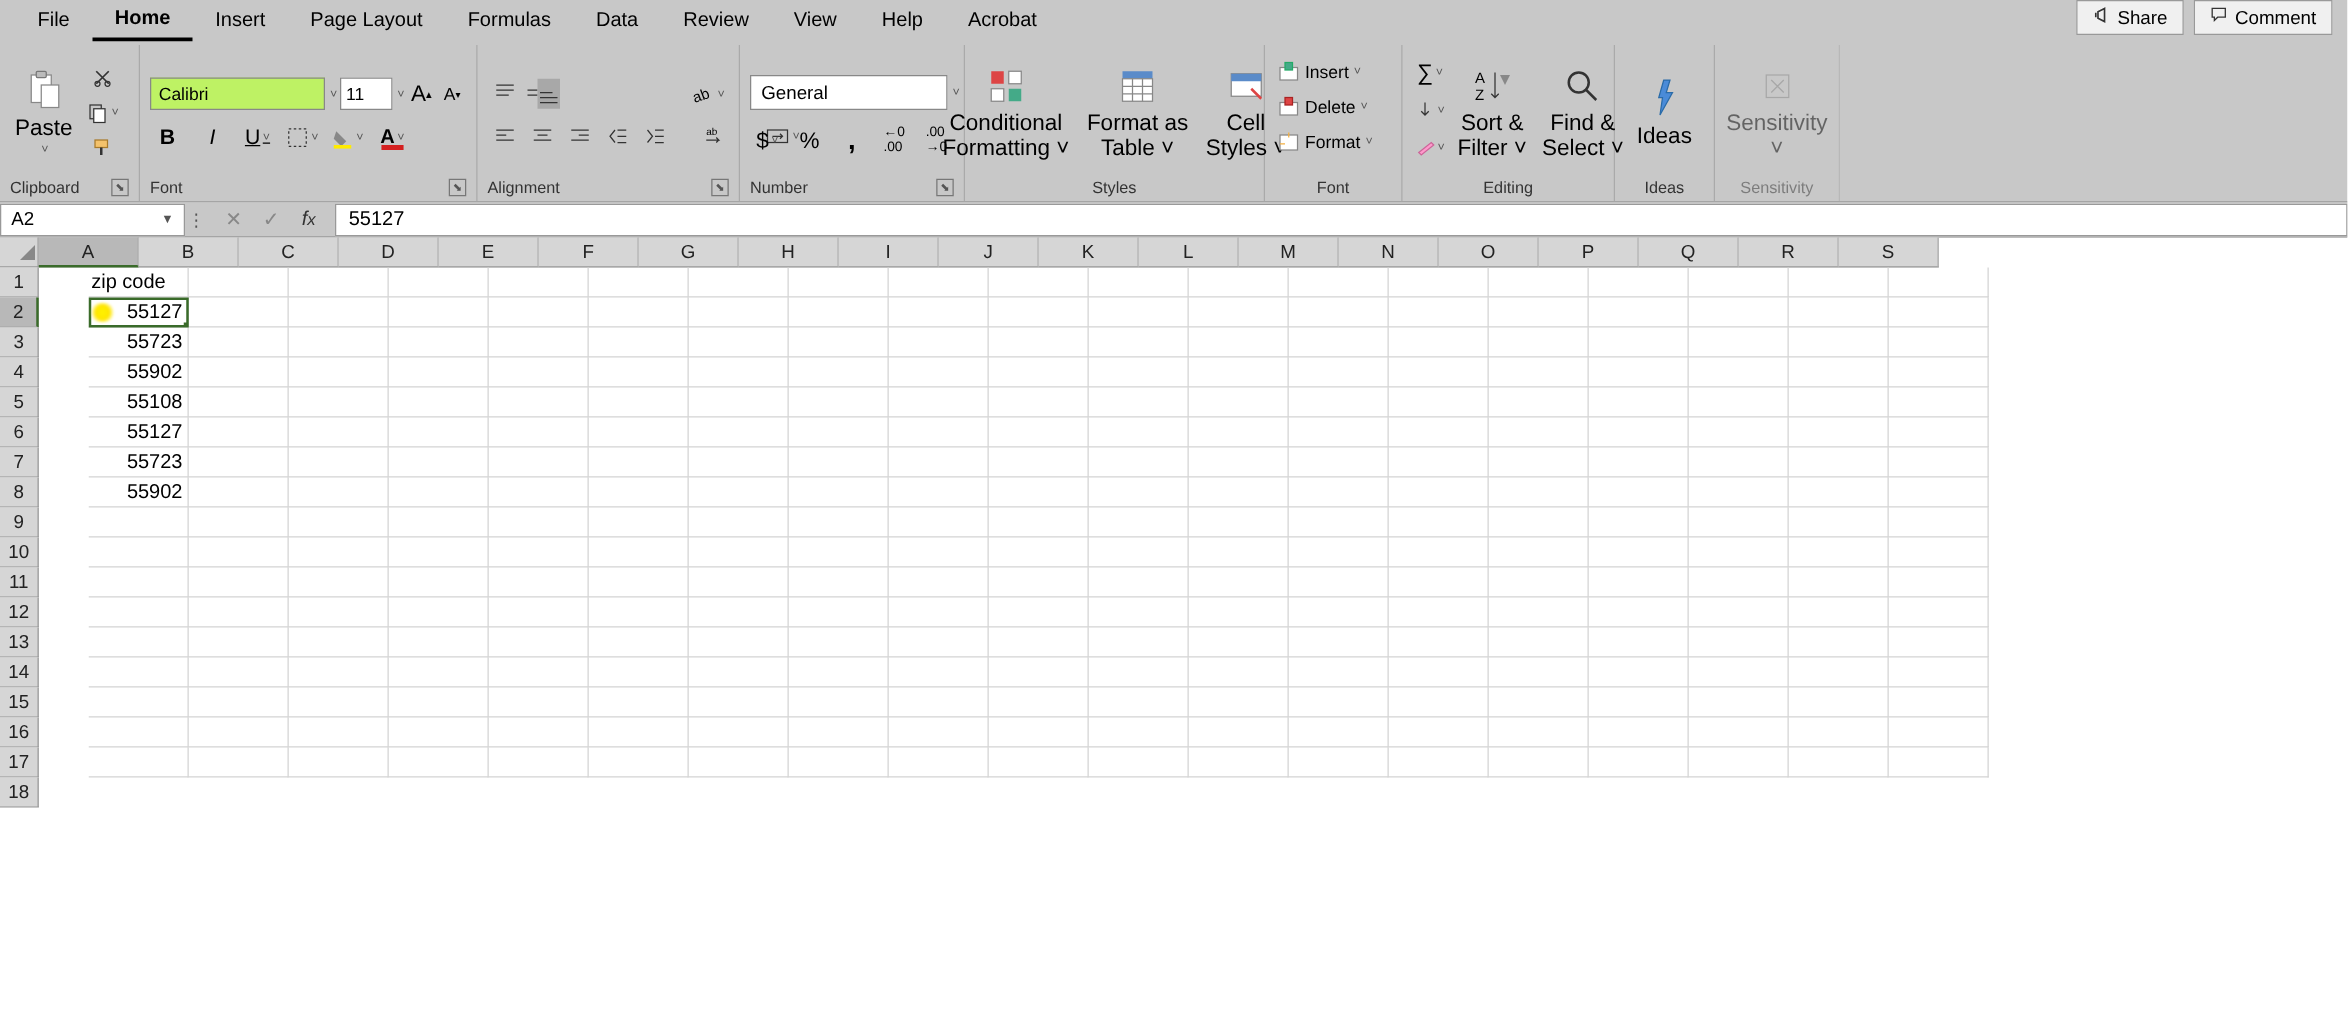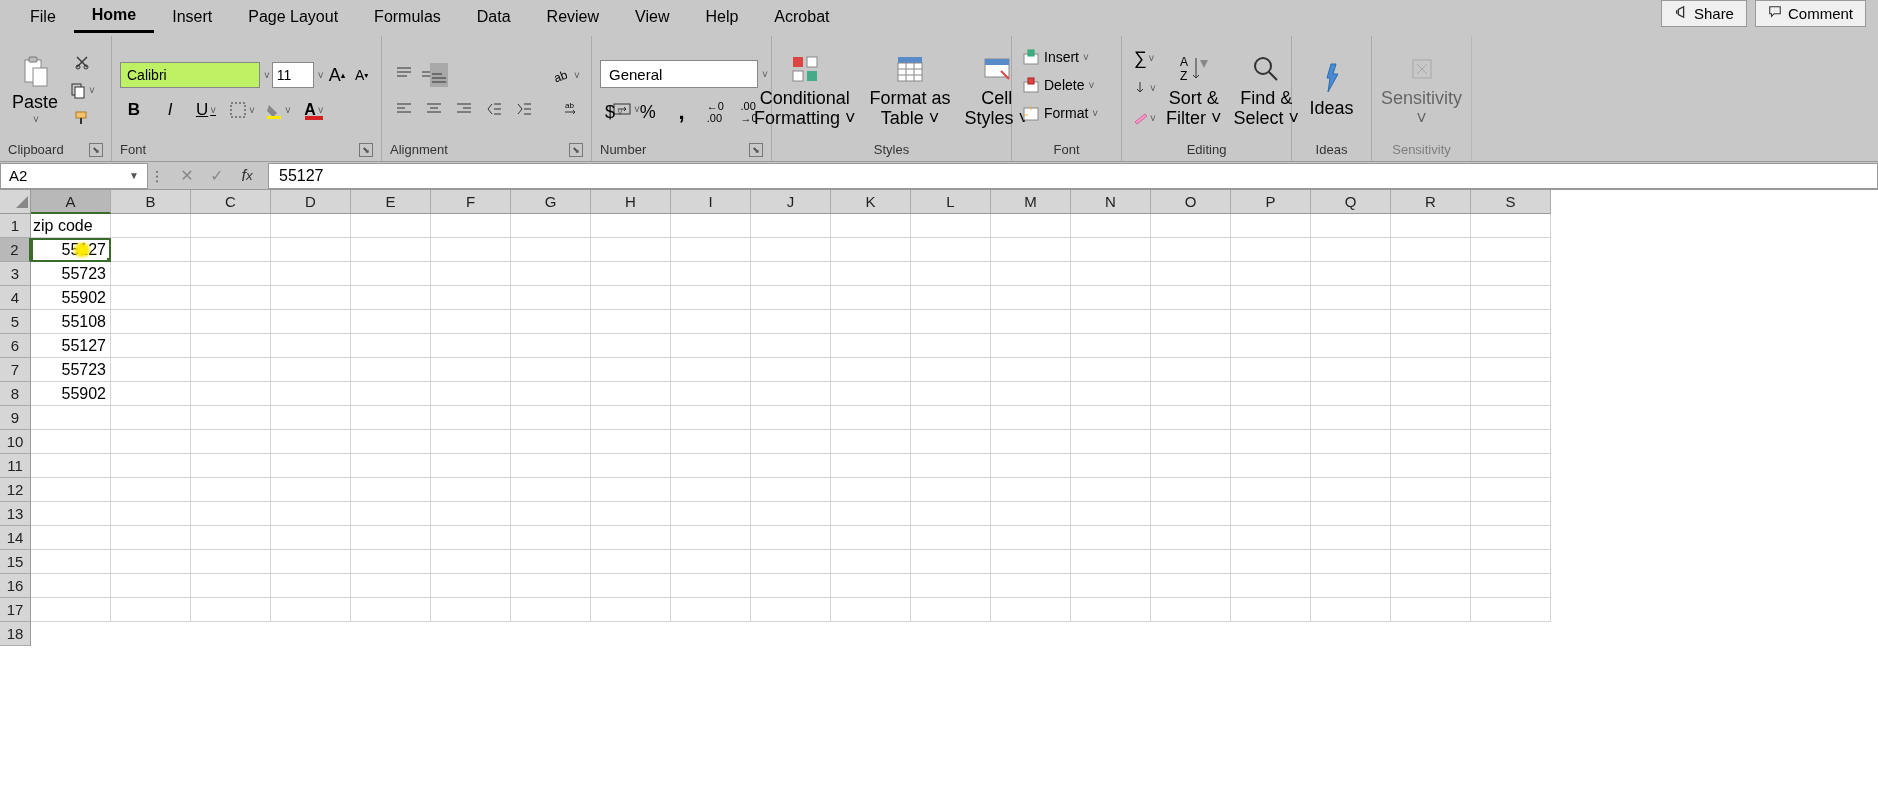--- a/index.html
+++ b/index.html
@@ -37,21 +37,21 @@
 .fb-btns { display: flex; gap: 0; margin: 0 6px; }
 .fb-btn { width: 30px; height: 26px; display: flex; align-items: center; justify-content: center; color: #888; cursor: pointer; font-size: 16px; }
 .formula-input { flex: 1; height: 26px; background: #fff; border: 1px solid #999; padding: 0 10px; font-size: 16px; display: flex; align-items: center; }
 .corner { width: 31px; height: 24px; background: #d6d6d6; border-right: 1px solid #999; border-bottom: 1px solid #999; display:flex;align-items:center;justify-content:flex-end;padding-right:2px; }
 .corner svg { fill: #777; }
 .col-headers { display: flex; height: 24px; }
 .col-h { width: 80px; height: 24px; background: #d6d6d6; border-right: 1px solid #aaa; border-bottom: 1px solid #999; display: flex; align-items: center; justify-content: center; font-size: 15px; color: #222; cursor: pointer; }
 .col-h.active { background: #b8b8b8; border-bottom: 2px solid #3a6b2a; }
 .row-h { width: 31px; height: 24px; background: #d6d6d6; border-right: 1px solid #999; border-bottom: 1px solid #aaa; display: flex; align-items: center; justify-content: center; font-size: 15px; color: #222; cursor: pointer; }
 .row-h.active { background: #b8b8b8; border-right: 2px solid #3a6b2a; }
-.sheet-row { display: flex; }
+.sheet-row { display: flex; padding-left: 40px; }
 .cell { width: 80px; height: 24px; border-right: 1px solid #d4d4d4; border-bottom: 1px solid #d4d4d4; font-size: 16px; padding: 0 4px 0 2px; display: flex; align-items: center; overflow: hidden; white-space: nowrap; }
 .cell.num { justify-content: flex-end; }
 .cell.text { justify-content: flex-start; }
 .cell.selected { outline: 2px solid #3a6b2a; outline-offset: -2px; position: relative; }
 .cell.selected::after { content: ''; position: absolute; right: -3px; bottom: -3px; width: 6px; height: 6px; background: #3a6b2a; }
 .highlight-cursor { position: absolute; width: 22px; height: 16px; background: radial-gradient(circle,#fff200 0%,#ffe600 40%,rgba(255,230,0,0) 70%); pointer-events: none; border-radius: 50%; filter: blur(1px); }
 .dd-arrow { font-size: 10px; color: #555; margin-left: 2px; }
 
 
 .big-icon { width: 36px; height: 36px; display: flex; align-items: center; justify-content: center; }

